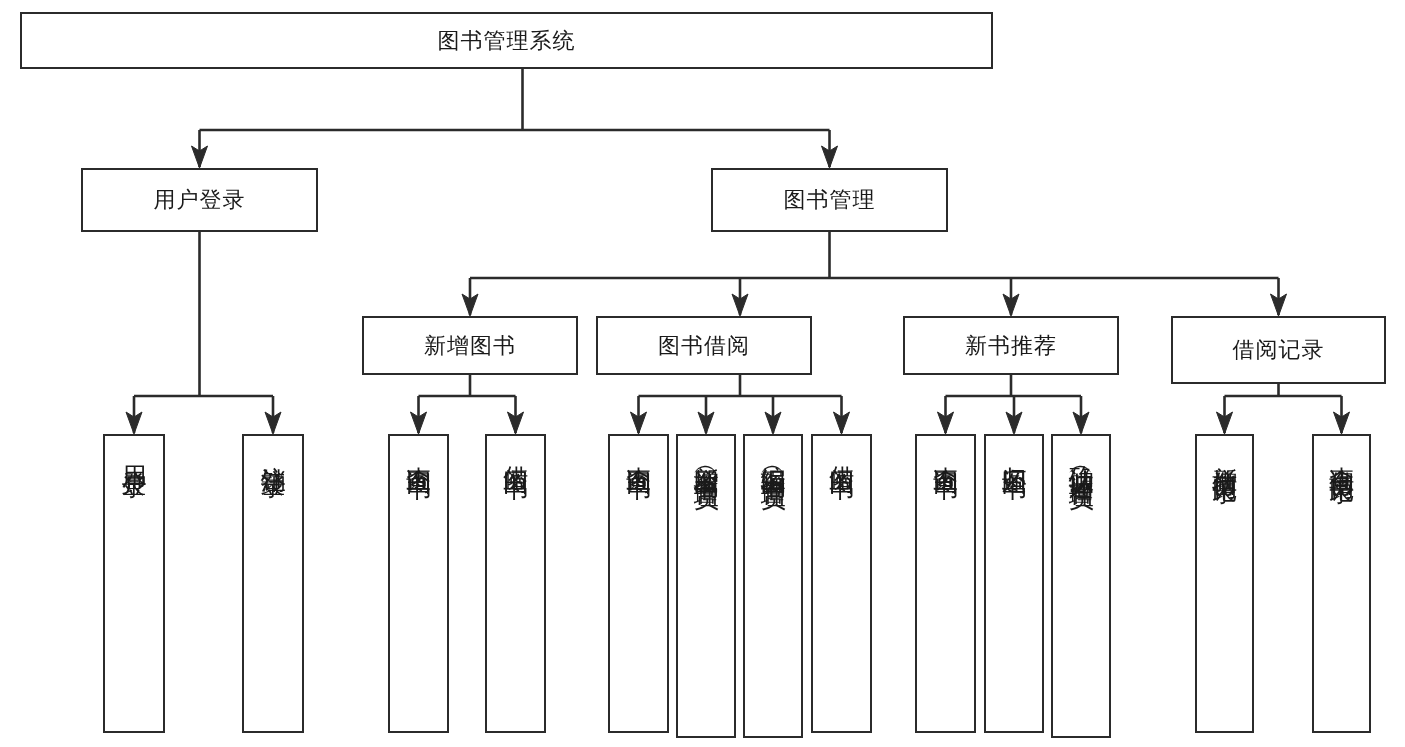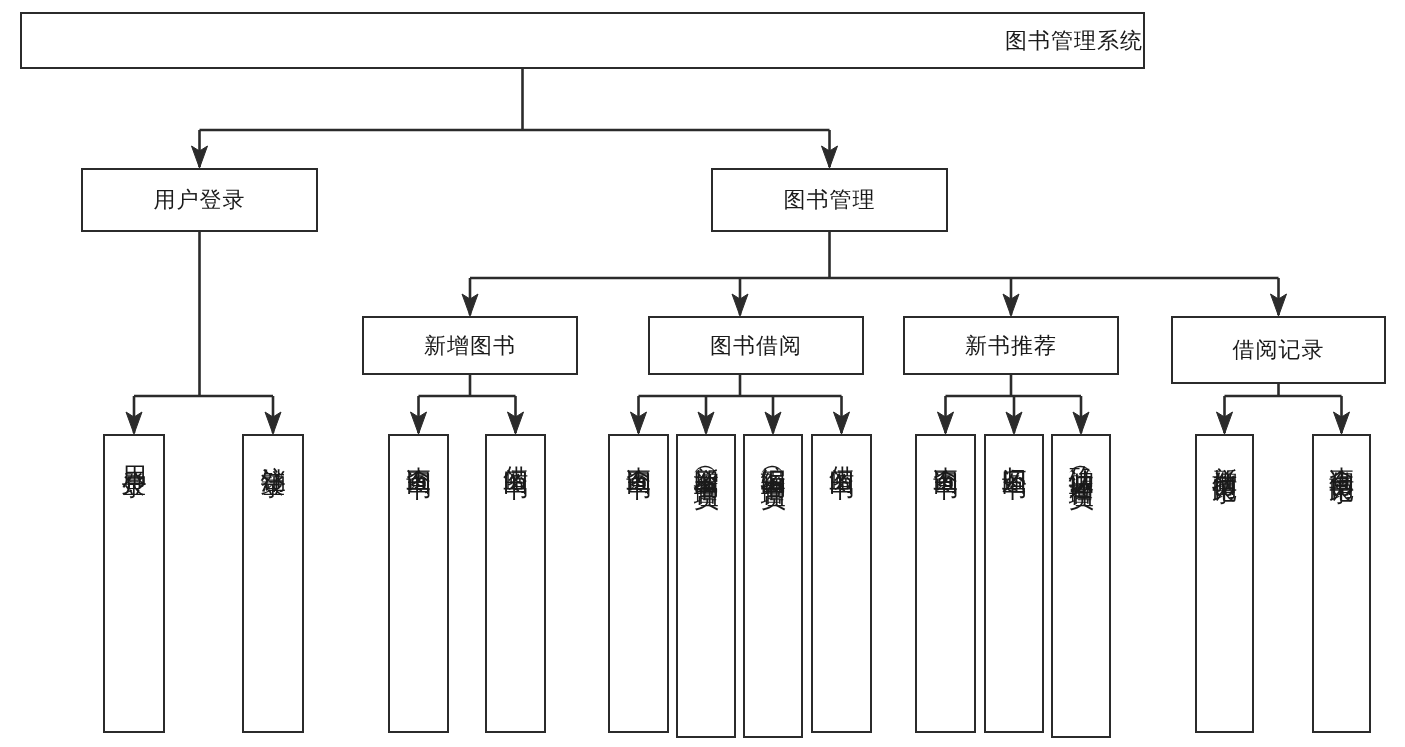--- a/index.html
+++ b/index.html
@@ -117,33 +117,33 @@
       <path d="M1081,396 L1081,433" stroke="#2b2b2b" stroke-width="2.6" fill="none"></path>
       <path d="M1073,412 L1081,434 L1089,412 L1081,417 Z" fill="#2b2b2b" stroke="#2b2b2b" stroke-width="1" stroke-linejoin="miter"></path>
       <path d="M1278.5,375 L1278.5,396" stroke="#2b2b2b" stroke-width="2.6" fill="none"></path>
       <path d="M1224.5,396 L1341.5,396" stroke="#2b2b2b" stroke-width="2.6" fill="none"></path>
       <path d="M1224.5,396 L1224.5,433" stroke="#2b2b2b" stroke-width="2.6" fill="none"></path>
       <path d="M1216.5,412 L1224.5,434 L1232.5,412 L1224.5,417 Z" fill="#2b2b2b" stroke="#2b2b2b" stroke-width="1" stroke-linejoin="miter"></path>
       <path d="M1341.5,396 L1341.5,433" stroke="#2b2b2b" stroke-width="2.6" fill="none"></path>
       <path d="M1333.5,412 L1341.5,434 L1349.5,412 L1341.5,417 Z" fill="#2b2b2b" stroke="#2b2b2b" stroke-width="1" stroke-linejoin="miter"></path>
     </svg>
   <div id="nodes">
-      <div class="node horiz" style="left: 20px; top: 12px; width: 1125px; height: 57px; border-color: rgb(43, 43, 43); justify-content: flex-end;">
+      <div class="node horiz" style="left: 20px; top: 12px; width: 973px; height: 57px; border-color: rgb(43, 43, 43);">
         <span class="label">图书管理系统</span>
       </div>
       <div class="node horiz" style="left: 81px; top: 168px; width: 237px; height: 64px; border-color: rgb(43, 43, 43);">
         <span class="label">用户登录</span>
       </div>
       <div class="node horiz" style="left: 711px; top: 168px; width: 237px; height: 64px; border-color: rgb(43, 43, 43);">
         <span class="label">图书管理</span>
       </div>
       <div class="node horiz" style="left: 362px; top: 316px; width: 216px; height: 59px; border-color: rgb(43, 43, 43);">
         <span class="label">新增图书</span>
       </div>
-      <div class="node horiz" style="left: 648px; top: 316px; width: 216px; height: 59px; border-color: rgb(43, 43, 43);">
+      <div class="node horiz" style="left: 596px; top: 316px; width: 216px; height: 59px; border-color: rgb(43, 43, 43);">
         <span class="label">图书借阅</span>
       </div>
       <div class="node horiz" style="left: 903px; top: 316px; width: 216px; height: 59px; border-color: rgb(43, 43, 43);">
         <span class="label">新书推荐</span>
       </div>
       <div class="node horiz" style="left: 1171px; top: 316px; width: 215px; height: 68px; border-color: rgb(43, 43, 43);">
         <span class="label">借阅记录</span>
       </div>
       <div class="node vert" style="left: 103px; top: 434px; width: 62px; height: 299px; border-color: rgb(43, 43, 43);">
         <span class="label">用户登录</span>

